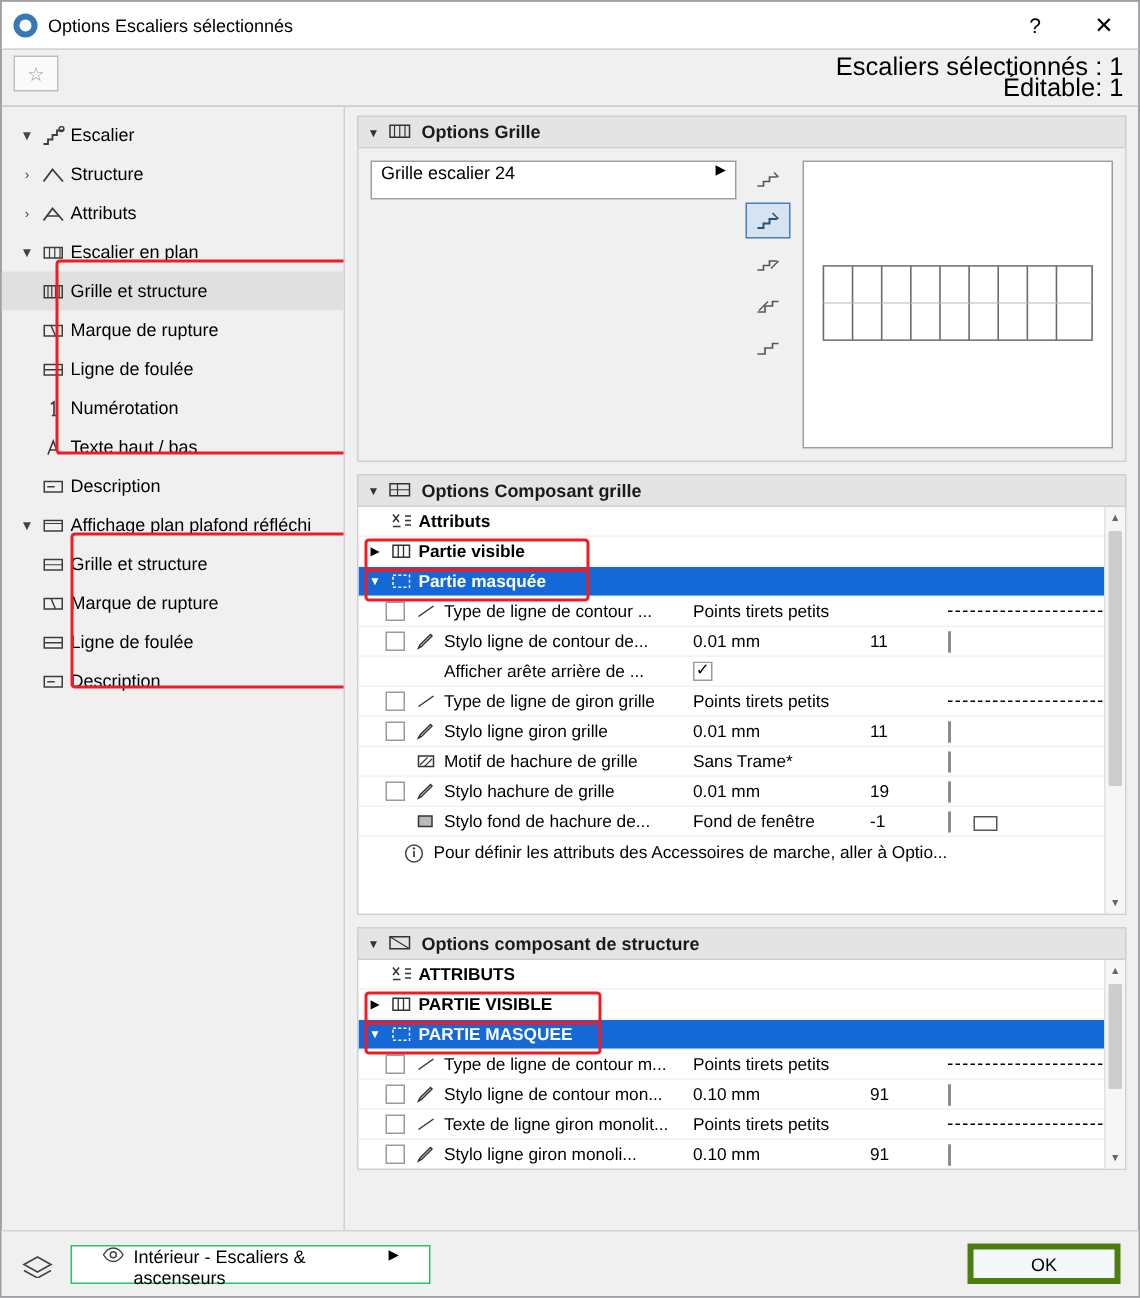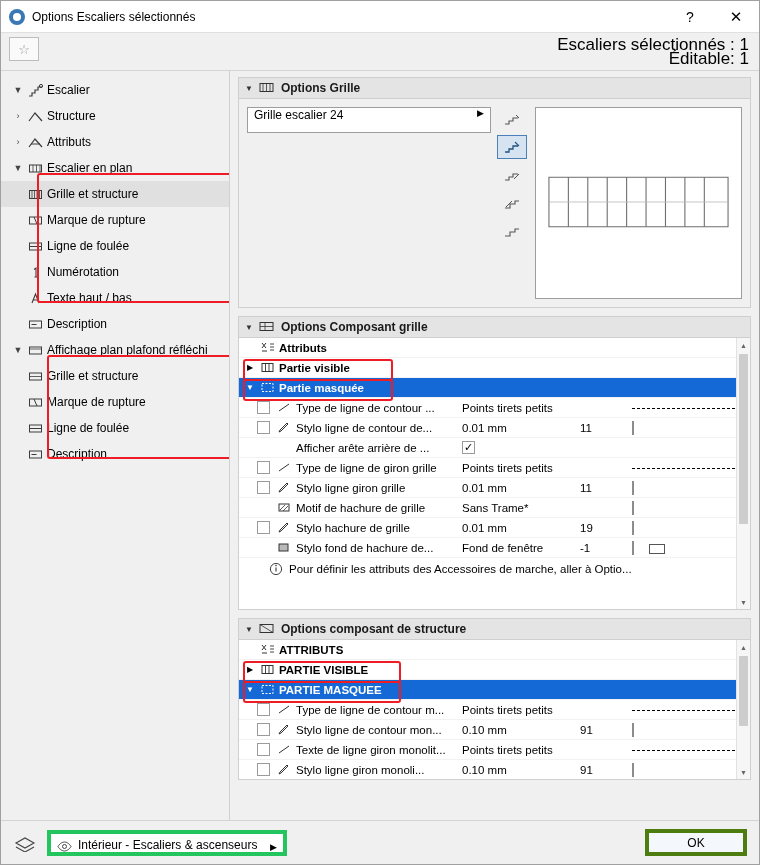--- a/index.html
+++ b/index.html
@@ -260,22 +260,22 @@
     left: 0; right: 0; bottom: 0;
     height: 44px;
     background: #f0f0f0;
     border-top: 1px solid #d4d4d4;
     display: flex; align-items: center;
     padding: 0 12px;
     gap: 8px;
   }
   .fcombo {
     width: 240px; height: 26px;
-    border: 4px solid #22c55e; background: #fff;
-    display: flex; align-items: flex-end; padding: 0 6px;
+    border: 1px solid #22c55e; background: #fff;
+    display: flex; align-items: flex-start; padding: 0 20px;
     font-size: 12px;
   }
   .fcombo .arr { margin-left: auto; font-size: 9px; }
   .btn {
     height: 27px;
     min-width: 102px;
     border: 1px solid #9d9d9d;
     background: #fdfdfd;
     font-size: 12px;
     display: flex; align-items: center; justify-content: center;

